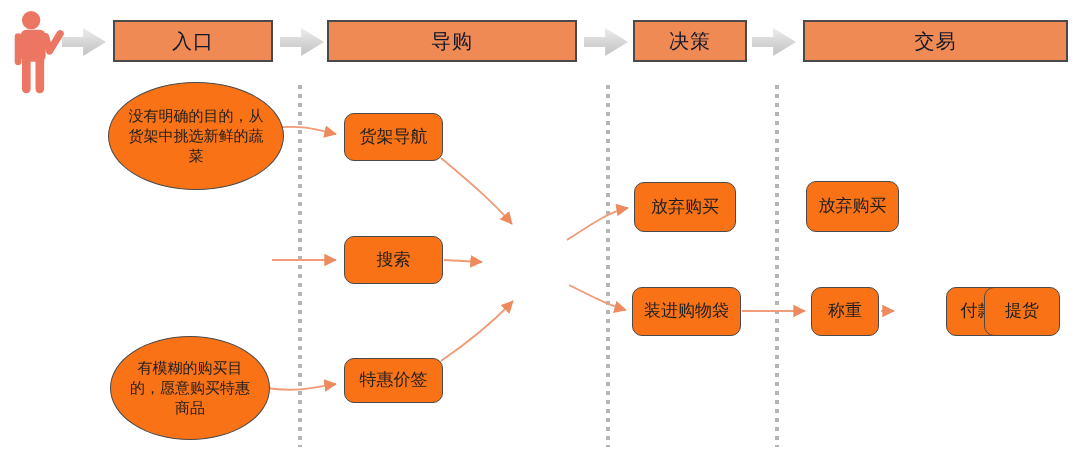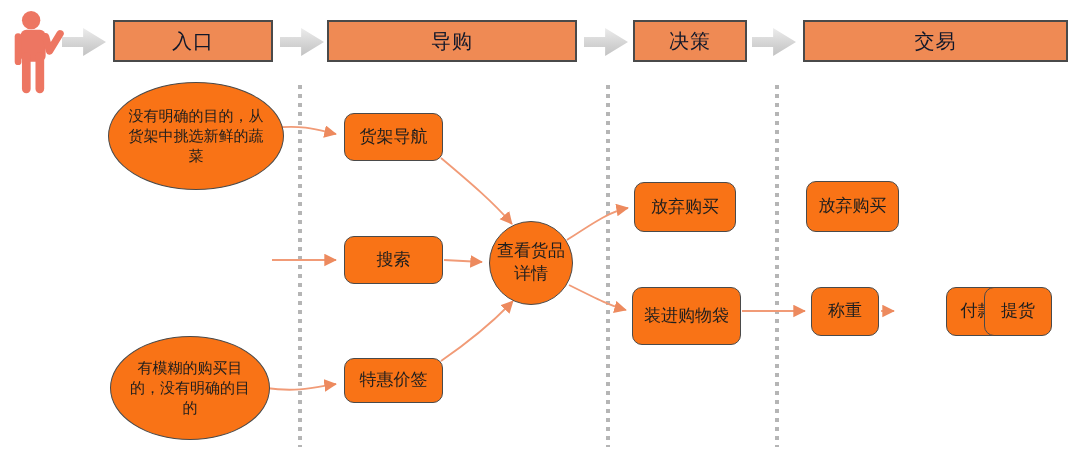--- a/index.html
+++ b/index.html
@@ -81,50 +81,47 @@
     <span>决策</span>
   </div>
   <div class="stage" style="left:803px;width:265px;">
     <span>交易</span>
   </div>
 
   <div class="node ellipse" style="left:108px;top:82px;width:176px;height:108px;">
     <span>没有明确的目的，从货架中挑选新鲜的蔬菜</span>
   </div>
   <div class="node ellipse" style="left:110px;top:336px;width:160px;height:104px;">
-    <span>有模糊的购买目的，没有明确的目的</span>
+    <span>有模糊的购买目的，愿意购买特惠商品</span>
   </div>
 
   <div class="node rrect" style="left:344px;top:113px;width:99px;height:48px;">
     <span>货架导航</span>
   </div>
   <div class="node rrect" style="left:344px;top:236px;width:99px;height:48px;">
     <span>搜索</span>
   </div>
   <div class="node rrect" style="left:344px;top:358px;width:99px;height:45px;justify-content:center;">
     <span>特惠价签</span>
   </div>
 
-  <div class="node circle" style="left:489px;top:221px;width:84px;height:84px;">
-    <span>查看货品详情</span>
-  </div>
 
   <div class="node rrect" style="left:634px;top:182px;width:102px;height:50px;">
     <span>放弃购买</span>
   </div>
-  <div class="node rrect" style="left:632px;top:287px;width:109px;height:58px;">
+  <div class="node rrect" style="left:632px;top:287px;width:109px;height:49px;">
     <span>装进购物袋</span>
   </div>
 
   <div class="node rrect" style="left:806px;top:181px;width:93px;height:51px;">
     <span>放弃购买</span>
   </div>
   <div class="node rrect" style="left:811px;top:287px;width:68px;height:49px;">
     <span>称重</span>
   </div>
   <div class="node rrect" style="left:946px;top:287px;width:63px;height:49px;font-family:Liberation Serif, serif;">
     <span>付款</span>
   </div>
-  <div class="node rrect" style="left:984px;top:287px;width:68px;height:49px;">
+  <div class="node rrect" style="left:984px;top:287px;width:76px;height:49px;">
     <span>提货</span>
   </div>
 
 </div>
 
 </body></html>

